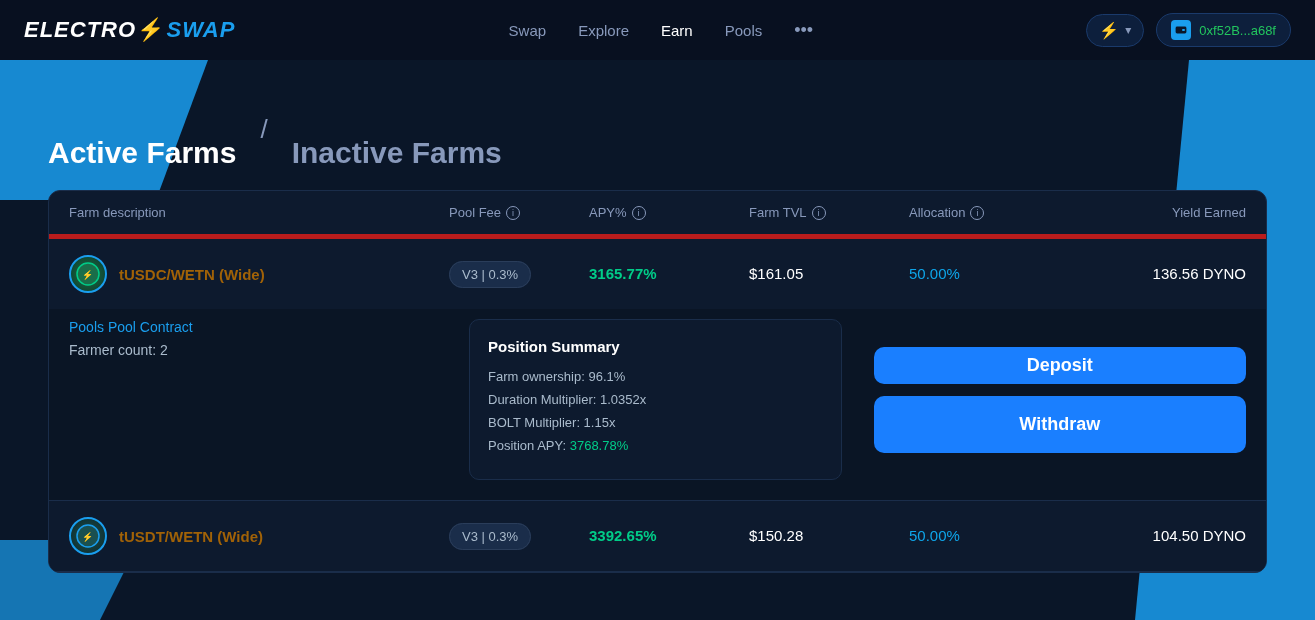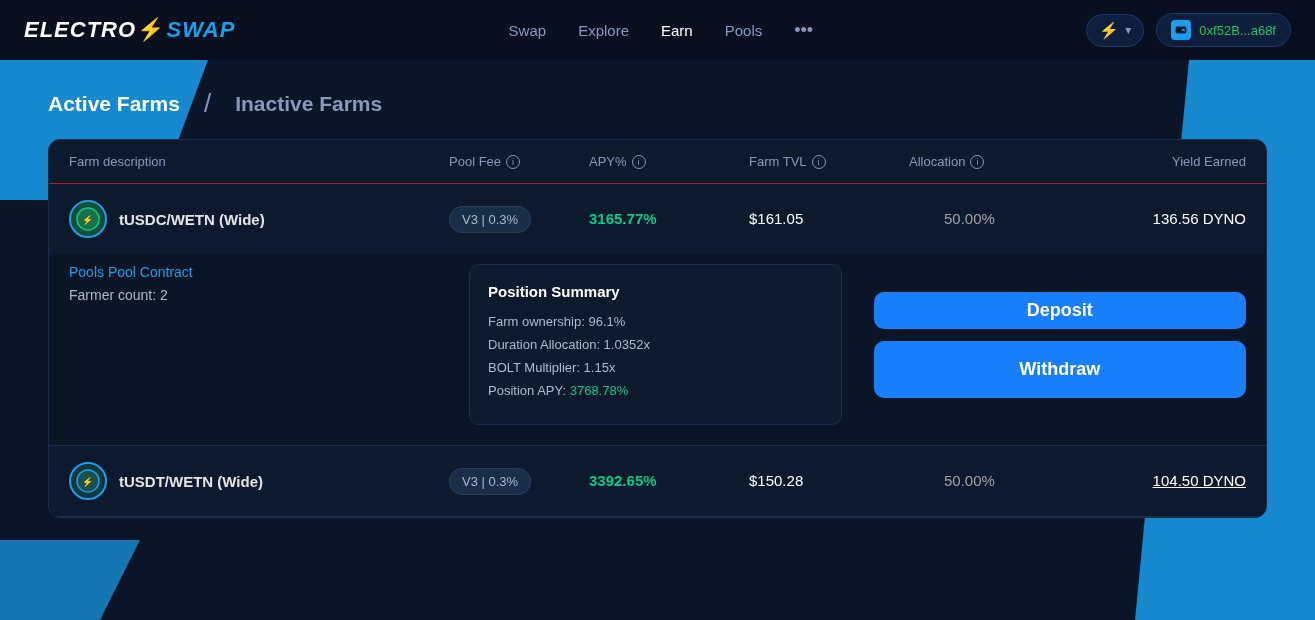--- a/index.html
+++ b/index.html
@@ -97,23 +97,24 @@
     }
 
     
     .page-tabs {
       display: flex;
       align-items: center;
       gap: 24px;
       margin-bottom: 20px;
     }
     .page-tab {
-      font-size: 21px;
+      font-size: 30px;
       font-weight: 700;
       cursor: pointer;
+      margin-top: 48px;
     }
     .page-tab.active {
       color: #ffffff;
     }
     .page-tab.inactive {
       color: #8899bb;
     }
     .tab-divider {
       color: #8899bb;
       font-size: 26px;
@@ -123,21 +124,21 @@
     .farm-table {
       background: #0d1a2e;
       border-radius: 12px;
       overflow: hidden;
       border: 1px solid #1a2d4a;
     }
     .table-header {
       display: grid;
       grid-template-columns: 380px 140px 160px 160px 140px 1fr;
       padding: 14px 20px;
-      border-bottom: 1px solid #b91c1c;
+      border-bottom: 5px solid #b91c1c;
     }
     .th {
       font-size: 13px;
       color: #8899bb;
       display: flex;
       align-items: center;
       gap: 5px;
     }
     .th-icon {
       width: 14px;
@@ -190,43 +191,42 @@
       background: radial-gradient(circle, #1a5050, #0d2828);
       position: relative;
     }
     .token-icon-circle svg {
       width: 24px;
       height: 24px;
     }
     .farm-name {
       font-size: 15px;
       font-weight: 600;
-      color: #e5e5e5;
+      color: #a16207;
     }
     .pool-fee-badge {
       background: #1a2d4a;
       border-radius: 20px;
       padding: 5px 12px;
       font-size: 13px;
       color: #aabbcc;
       border: 1px solid #2a3d5a;
     }
     .apy-value {
       color: #00cc88;
       font-size: 15px;
       font-weight: 600;
     }
     .tvl-value {
       font-size: 15px;
       color: #ffffff;
     }
     .allocation-value {
       font-size: 15px;
-      color: #a3a3a3;
-      margin-left: 35px;
+      color: #0ea5e9;
     }
     .yield-value {
       font-size: 15px;
       color: #ffffff;
       text-align: right;
     }
 
     
     .farm-expanded {
       background: #0a1525;
@@ -453,21 +453,21 @@
       <div class="farm-expanded">
         <div class="farm-expanded-left">
           <a class="view-pool-link">Pools Pool Contract</a>
           <span class="farmer-count">Farmer count: 2</span>
         </div>
 
         <div class="farm-expanded-right">
           <div class="position-summary">
             <div class="position-summary-title">Position Summary</div>
             <div class="position-stat">Farm ownership: 96.1%</div>
-            <div class="position-stat">Duration Allocation: 1.0352x</div>
+            <div class="position-stat">Duration Multiplier: 1.0352x</div>
             <div class="position-stat">BOLT Multiplier: 1.15x</div>
             <div class="position-stat">
               <span>Position APY:</span>
               <span class="highlight">3768.78%</span>
             </div>
           </div>
 
           <div class="action-buttons">
             <button class="btn-deposit">Deposit</button>
             <button class="btn-withdraw">Withdraw</button>
@@ -492,19 +492,19 @@
         </div>
         <div>
           <span class="apy-value">3392.65%</span>
         </div>
         <div>
           <span class="tvl-value">$150.28</span>
         </div>
         <div>
           <span class="allocation-value">50.00%</span>
         </div>
-        <div style="text-align:right;text-decoration:underline;">
+        <div style="text-align:right;">
           <span class="yield-value">104.50 DYNO</span>
         </div>
       </div>
     </div>
   </div>
 </div>
 
 </body></html>

